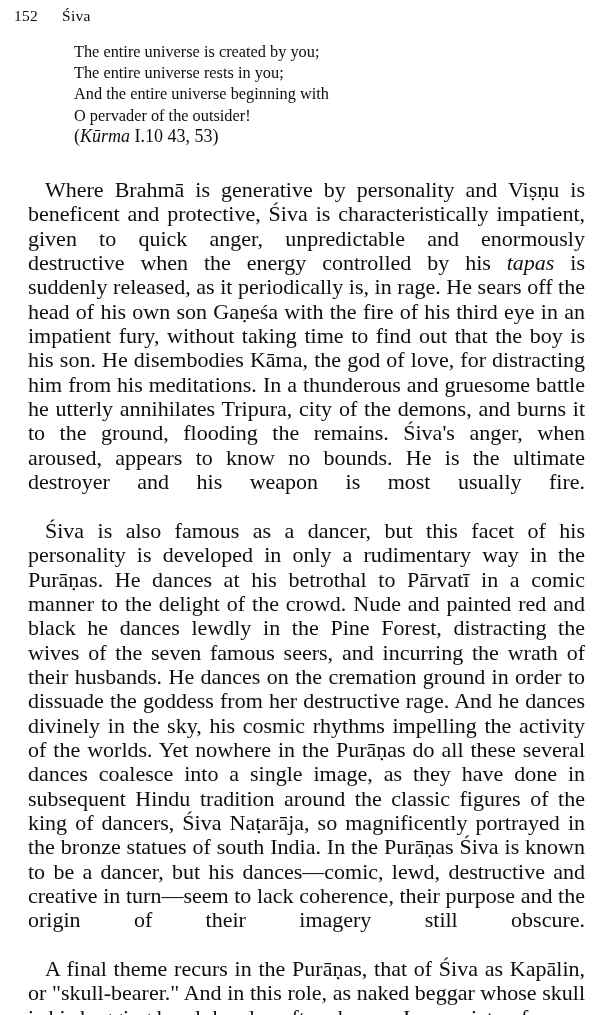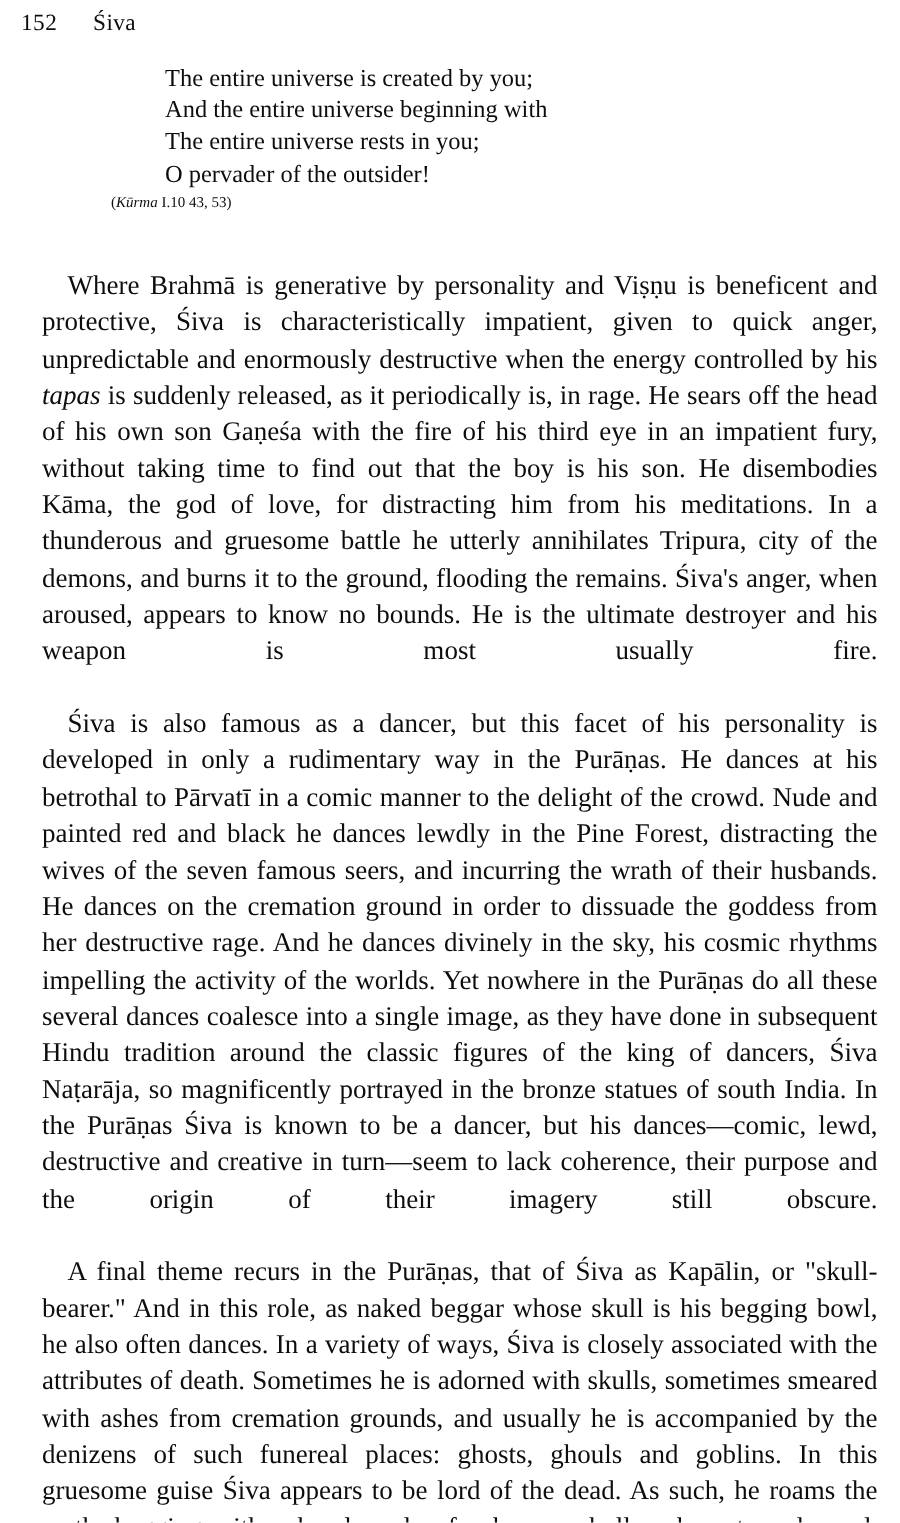--- a/index.html
+++ b/index.html
@@ -50,45 +50,44 @@
     position: absolute;
     left: 74px;
     top: 41px;
     width: 500px;
     font-size: 16.3px;
     line-height: 21.2px;
   }
   .verse-line {
     white-space: pre;
     letter-spacing: 0.01px;
-    margin-left: 36px;
   }
   .verse-line.runover {
     padding-left: 20px;
   }
   .verse-cite {
     margin-top: 1px;
-    font-size: 10px;
+    font-size: 18px;
     line-height: 18px;
     white-space: pre;
   }
   .verse-cite i {
     font-style: italic;
   }
 
   
   .body-text {
     position: absolute;
     left: 28px;
     top: 178px;
     width: 557px;
   }
   .para {
     margin: 0;
-    font-size: 18px;
+    font-size: 22px;
     line-height: 24.35px;
     text-align: justify;
     text-justify: inter-word;
     text-indent: 17px;
     hyphens: none;
   }
   .para i {
     font-style: italic;
   }
   
@@ -106,22 +105,22 @@
 
 <div class="page">
 
   <div class="running-head">
     <span class="folio">152</span><span class="head-title">Śiva</span>
   </div>
 
   <div class="verse">
     <div class="verse-lines">
         <div class="verse-line">The entire universe is created by you;</div>
+        <div class="verse-line">The entire universe rests in you;</div>
         <div class="verse-line">And the entire universe beginning with</div>
-        <div class="verse-line">The entire universe rests in you;</div>
         <div class="verse-line">O pervader of the outsider!</div>
       </div>
     <div class="verse-cite"><span>(</span><i>Kūrma</i><span> I.10 43, 53)</span></div>
   </div>
 
   <div class="body-text">
       <p class="para">Where Brahmā is generative by personality and Viṣṇu is beneficent and protective, Śiva is characteristically impatient, given to quick anger, unpredictable and enormously destructive when the energy controlled by his <i>tapas</i> is suddenly released, as it periodically is, in rage. He sears off the head of his own son Gaṇeśa with the fire of his third eye in an impatient fury, without taking time to find out that the boy is his son. He disembodies Kāma, the god of love, for distracting him from his meditations. In a thunderous and gruesome battle he utterly annihilates Tripura, city of the demons, and burns it to the ground, flooding the remains. Śiva's anger, when aroused, appears to know no bounds. He is the ultimate destroyer and his weapon is most usually fire.</p>
       <p class="para">Śiva is also famous as a dancer, but this facet of his personality is developed in only a rudimentary way in the Purāṇas. He dances at his betrothal to Pārvatī in a comic manner to the delight of the crowd. Nude and painted red and black he dances lewdly in the Pine Forest, distracting the wives of the seven famous seers, and incurring the wrath of their husbands. He dances on the cremation ground in order to dissuade the goddess from her destructive rage. And he dances divinely in the sky, his cosmic rhythms impelling the activity of the worlds. Yet nowhere in the Purāṇas do all these several dances coalesce into a single image, as they have done in subsequent Hindu tradition around the classic figures of the king of dancers, Śiva Naṭarāja, so magnificently portrayed in the bronze statues of south India. In the Purāṇas Śiva is known to be a dancer, but his dances—comic, lewd, destructive and creative in turn—seem to lack coherence, their purpose and the origin of their imagery still obscure.</p>
       <p class="para no-last-stretch">A final theme recurs in the Purāṇas, that of Śiva as Kapālin, or "skull-bearer." And in this role, as naked beggar whose skull is his begging bowl, he also often dances. In a variety of ways, Śiva is closely associated with the attributes of death. Sometimes he is adorned with skulls, sometimes smeared with ashes from cremation grounds, and usually he is accompanied by the denizens of such funereal places: ghosts, ghouls and goblins. In this gruesome guise Śiva appears to be lord of the dead. As such, he roams the earth, begging with a bowl made of a human skull, unkempt, undressed, dirty, an outsider from society at large. One Purāṇic story calls him guilty of</p>
     </div>

